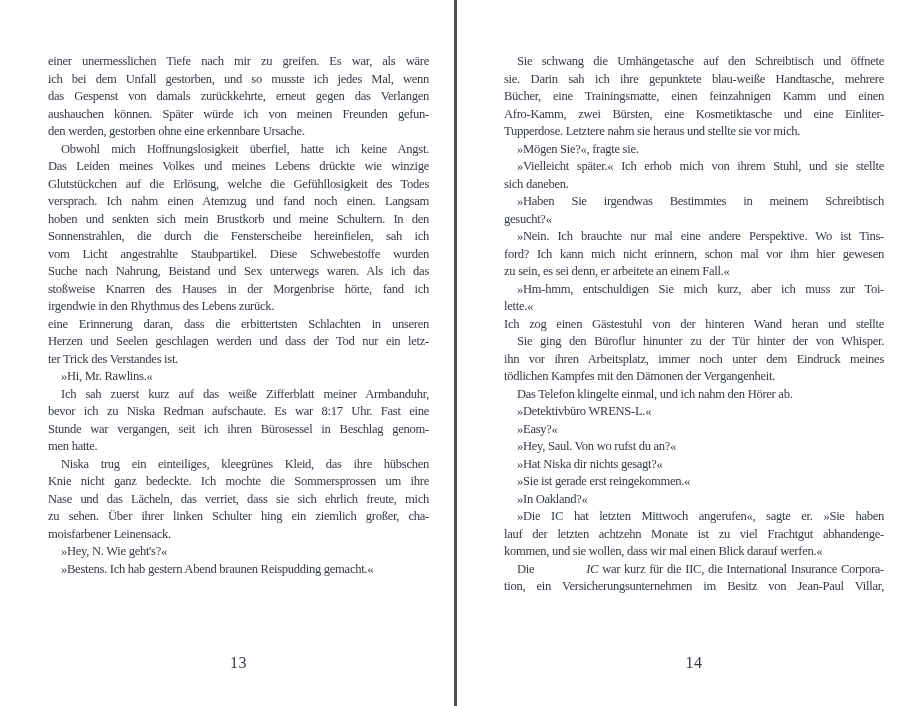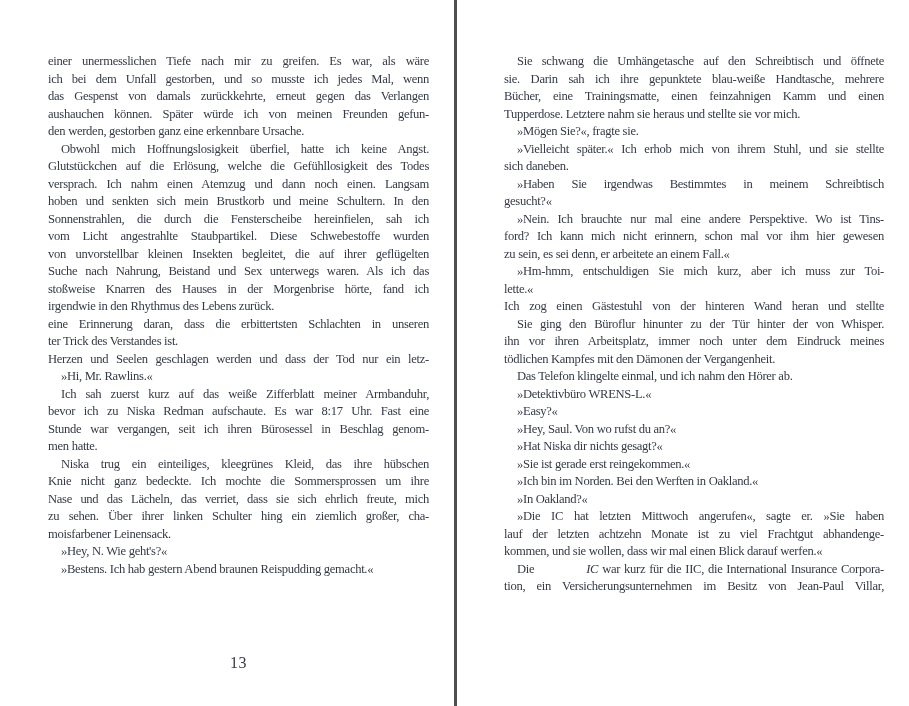--- a/index.html
+++ b/index.html
@@ -48,34 +48,34 @@
 </head>
 <body>
 
 <div class="spread">
   <section class="page left">
     <div class="textblock">
         <div class="line j"><span>einer unermesslichen Tiefe nach mir zu greifen. Es war, als wäre</span></div>
         <div class="line j"><span>ich bei dem Unfall gestorben, und so musste ich jedes Mal, wenn</span></div>
         <div class="line j"><span>das Gespenst von damals zurückkehrte, erneut gegen das Verlangen</span></div>
         <div class="line j"><span>aushauchen können. Später würde ich von meinen Freunden gefun-</span></div>
-        <div class="line"><span>den werden, gestorben ganz eine erkennbare Ursache.</span></div>
+        <div class="line"><span>den werden, gestorben ohne eine erkennbare Ursache.</span></div>
         <div class="line j ind"><span>Obwohl mich Hoffnungslosigkeit überfiel, hatte ich keine Angst.</span></div>
+        <div class="line j"><span>Das Leiden meines Volkes und meines Lebens drückte wie winzige</span></div>
         <div class="line j"><span>Glutstückchen auf die Erlösung, welche die Gefühllosigkeit des Todes</span></div>
-        <div class="line j"><span>versprach. Ich nahm einen Atemzug und dann noch einen. Langsam</span></div>
+        <div class="line j"><span>versprach. Ich nahm einen Atemzug und fand noch einen. Langsam</span></div>
         <div class="line j"><span>hoben und senkten sich mein Brustkorb und meine Schultern. In den</span></div>
         <div class="line j"><span>Sonnenstrahlen, die durch die Fensterscheibe hereinfielen, sah ich</span></div>
         <div class="line j"><span>vom Licht angestrahlte Staubpartikel. Diese Schwebestoffe wurden</span></div>
-        <div class="line j"><span>von unvorstellbar kleinen Insekten begleitet, die auf ihrer geflügelten</span></div>
         <div class="line j"><span>Suche nach Nahrung, Beistand und Sex unterwegs waren. Als ich das</span></div>
         <div class="line j"><span>stoßweise Knarren des Hauses in der Morgenbrise hörte, fand ich</span></div>
         <div class="line"><span>irgendwie in den Rhythmus des Lebens zurück.</span></div>
         <div class="line j"><span>eine Erinnerung daran, dass die erbittertsten Schlachten in unseren</span></div>
+        <div class="line j"><span>Herzen und Seelen geschlagen werden und dass der Tod nur ein letz-</span></div>
         <div class="line"><span>ter Trick des Verstandes ist.</span></div>
-        <div class="line j"><span>Herzen und Seelen geschlagen werden und dass der Tod nur ein letz-</span></div>
         <div class="line ind"><span>»Hi, Mr. Rawlins.«</span></div>
         <div class="line j ind"><span>Ich sah zuerst kurz auf das weiße Zifferblatt meiner Armbanduhr,</span></div>
         <div class="line j"><span>bevor ich zu Niska Redman aufschaute. Es war 8:17 Uhr. Fast eine</span></div>
         <div class="line j"><span>Stunde war vergangen, seit ich ihren Bürosessel in Beschlag genom-</span></div>
         <div class="line"><span>men hatte.</span></div>
         <div class="line j ind"><span>Niska trug ein einteiliges, kleegrünes Kleid, das ihre hübschen</span></div>
         <div class="line j"><span>Knie nicht ganz bedeckte. Ich mochte die Sommersprossen um ihre</span></div>
         <div class="line j"><span>Nase und das Lächeln, das verriet, dass sie sich ehrlich freute, mich</span></div>
         <div class="line j"><span>zu sehen. Über ihrer linken Schulter hing ein ziemlich großer, cha-</span></div>
         <div class="line"><span>moisfarbener Leinensack.</span></div>
@@ -83,20 +83,21 @@
         <div class="line ind"><span>»Bestens. Ich hab gestern Abend braunen Reispudding gemacht.«</span></div>
       </div>
     <div class="pagenum">13</div>
   </section>
   <div class="divider"></div>
   <section class="page right">
     <div class="textblock">
         <div class="line j ind"><span>Sie schwang die Umhängetasche auf den Schreibtisch und öffnete</span></div>
         <div class="line j"><span>sie. Darin sah ich ihre gepunktete blau-weiße Handtasche, mehrere</span></div>
         <div class="line j"><span>Bücher, eine Trainingsmatte, einen feinzahnigen Kamm und einen</span></div>
+        <div class="line j"><span>Afro-Kamm, zwei Bürsten, eine Kosmetiktasche und eine Einliter-</span></div>
         <div class="line"><span>Tupperdose. Letztere nahm sie heraus und stellte sie vor mich.</span></div>
         <div class="line ind"><span>»Mögen Sie?«, fragte sie.</span></div>
         <div class="line j ind"><span>»Vielleicht später.« Ich erhob mich von ihrem Stuhl, und sie stellte</span></div>
         <div class="line"><span>sich daneben.</span></div>
         <div class="line j ind"><span>»Haben Sie irgendwas Bestimmtes in meinem Schreibtisch</span></div>
         <div class="line"><span>gesucht?«</span></div>
         <div class="line j ind"><span>»Nein. Ich brauchte nur mal eine andere Perspektive. Wo ist Tins-</span></div>
         <div class="line j"><span>ford? Ich kann mich nicht erinnern, schon mal vor ihm hier gewesen</span></div>
         <div class="line"><span>zu sein, es sei denn, er arbeitete an einem Fall.«</span></div>
         <div class="line j ind"><span>»Hm-hmm, entschuldigen Sie mich kurz, aber ich muss zur Toi-</span></div>
@@ -104,22 +105,22 @@
         <div class="line j"><span>Ich zog einen Gästestuhl von der hinteren Wand heran und stellte</span></div>
         <div class="line j ind"><span>Sie ging den Büroflur hinunter zu der Tür hinter der von Whisper.</span></div>
         <div class="line j"><span>ihn vor ihren Arbeitsplatz, immer noch unter dem Eindruck meines</span></div>
         <div class="line"><span>tödlichen Kampfes mit den Dämonen der Vergangenheit.</span></div>
         <div class="line ind"><span>Das Telefon klingelte einmal, und ich nahm den Hörer ab.</span></div>
         <div class="line ind"><span>»Detektivbüro WRENS-L.«</span></div>
         <div class="line ind"><span>»Easy?«</span></div>
         <div class="line ind"><span>»Hey, Saul. Von wo rufst du an?«</span></div>
         <div class="line ind"><span>»Hat Niska dir nichts gesagt?«</span></div>
         <div class="line ind"><span>»Sie ist gerade erst reingekommen.«</span></div>
-        <div class="line ind"><span>»Ich bin im Norden. Bei den Werften in Oakland.«</span></div>
         <div class="line ind"><span>»In Oakland?«</span></div>
         <div class="line j ind"><span>»Die IC hat letzten Mittwoch angerufen«, sagte er. »Sie haben</span></div>
         <div class="line j"><span>lauf der letzten achtzehn Monate ist zu viel Frachtgut abhandenge-</span></div>
         <div class="line"><span>kommen, und sie wollen, dass wir mal einen Blick darauf werfen.«</span></div>
         <div class="line j ind"><span>Die </span><span class="it">IC</span><span> war kurz für die IIC, die International Insurance Corpora-</span></div>
         <div class="line j"><span>tion, ein Versicherungsunternehmen im Besitz von Jean-Paul Villar,</span></div>
       </div>
+    <div class="pagenum">14</div>
   </section>
 </div>
 
 </body></html>

